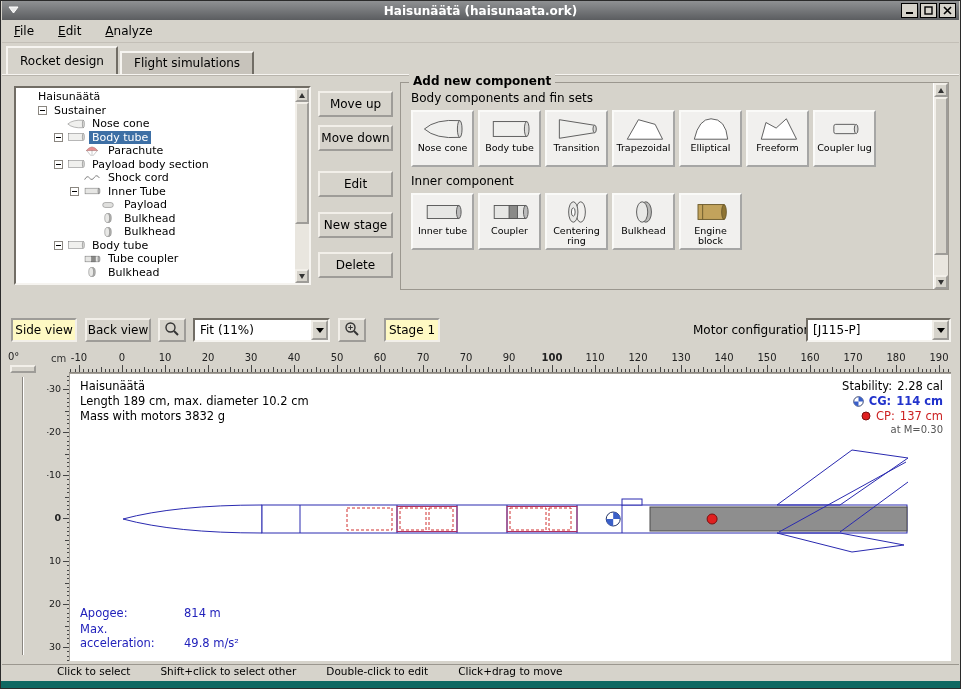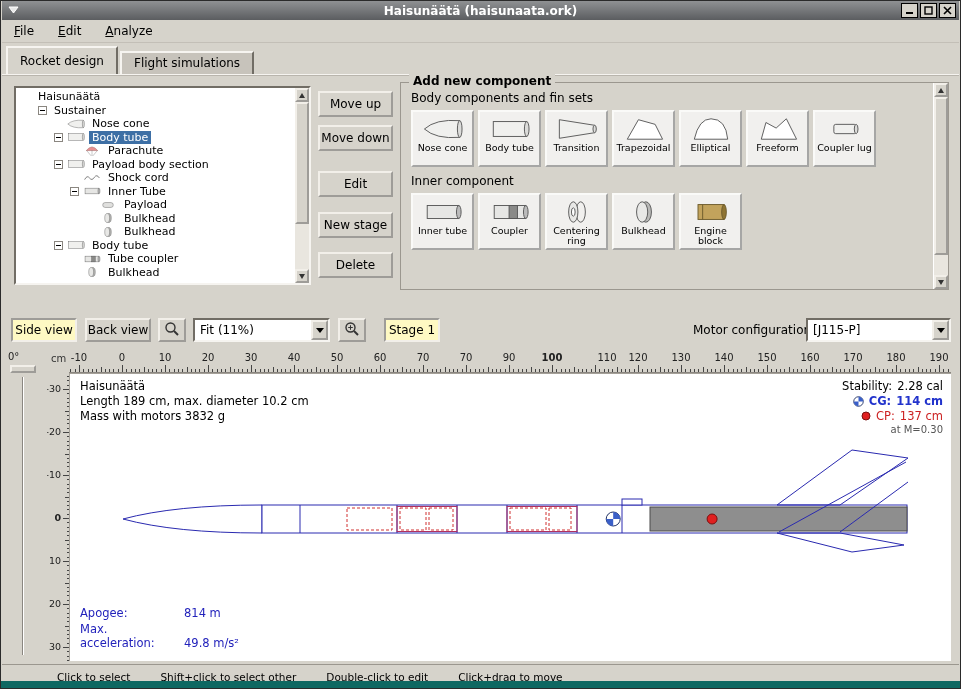--- a/index.html
+++ b/index.html
@@ -118,21 +118,21 @@
   .cg-text { color:#2233cc;font-weight:bold; }
   .cp-text { color:#cc2222; }
   .mach-text { color:#555; font-size:10px; }
   .flight { position:absolute; left:10px; bottom:11px; font-size:11.5px; color:#2222bb; }
   .flight-row { margin-top:2px; }
   .flight-label { display:inline-block; width:104px; }
   .flight-value { white-space:pre; }
 
   
   .statusbar { position:absolute; left:1px; top:663px; width:957px; height:19px;
-               border-top:1px solid #9b978f; display:flex; align-items:flex-end;
+               border-top:1px solid #9b978f; display:flex; align-items:flex-start;
                gap:30px; padding-left:55px; font-size:10.5px; background:#d6d3cb; }
   .desktop-strip { position:absolute; left:0; bottom:0; width:961px; height:7px; background:#0e6862; }
 </style>
 </head>
 <body>
 
 <div class="window">
 
   <div class="titlebar">
     <span class="title-icon">
@@ -711,21 +711,21 @@
       <span class="hnum" style="left: 96px;">10</span>
       <span class="hnum" style="left: 139px;">20</span>
       <span class="hnum" style="left: 182px;">30</span>
       <span class="hnum" style="left: 225px;">40</span>
       <span class="hnum" style="left: 268px;">50</span>
       <span class="hnum" style="left: 311px;">60</span>
       <span class="hnum" style="left: 354px;">70</span>
       <span class="hnum" style="left: 397px;">70</span>
       <span class="hnum" style="left: 440px;">90</span>
       <span class="hnum bold" style="left: 483px;">100</span>
-      <span class="hnum" style="left: 526px; margin-left: 12px;">110</span>
+      <span class="hnum" style="left: 526px;">110</span>
       <span class="hnum" style="left: 569px;">120</span>
       <span class="hnum" style="left: 612px;">130</span>
       <span class="hnum" style="left: 655px;">140</span>
       <span class="hnum" style="left: 698px;">150</span>
       <span class="hnum" style="left: 741px;">160</span>
       <span class="hnum" style="left: 784px;">170</span>
       <span class="hnum" style="left: 827px;">180</span>
       <span class="hnum" style="left: 870px;">190</span>
     </div>
   <div class="vruler" id="vruler">

